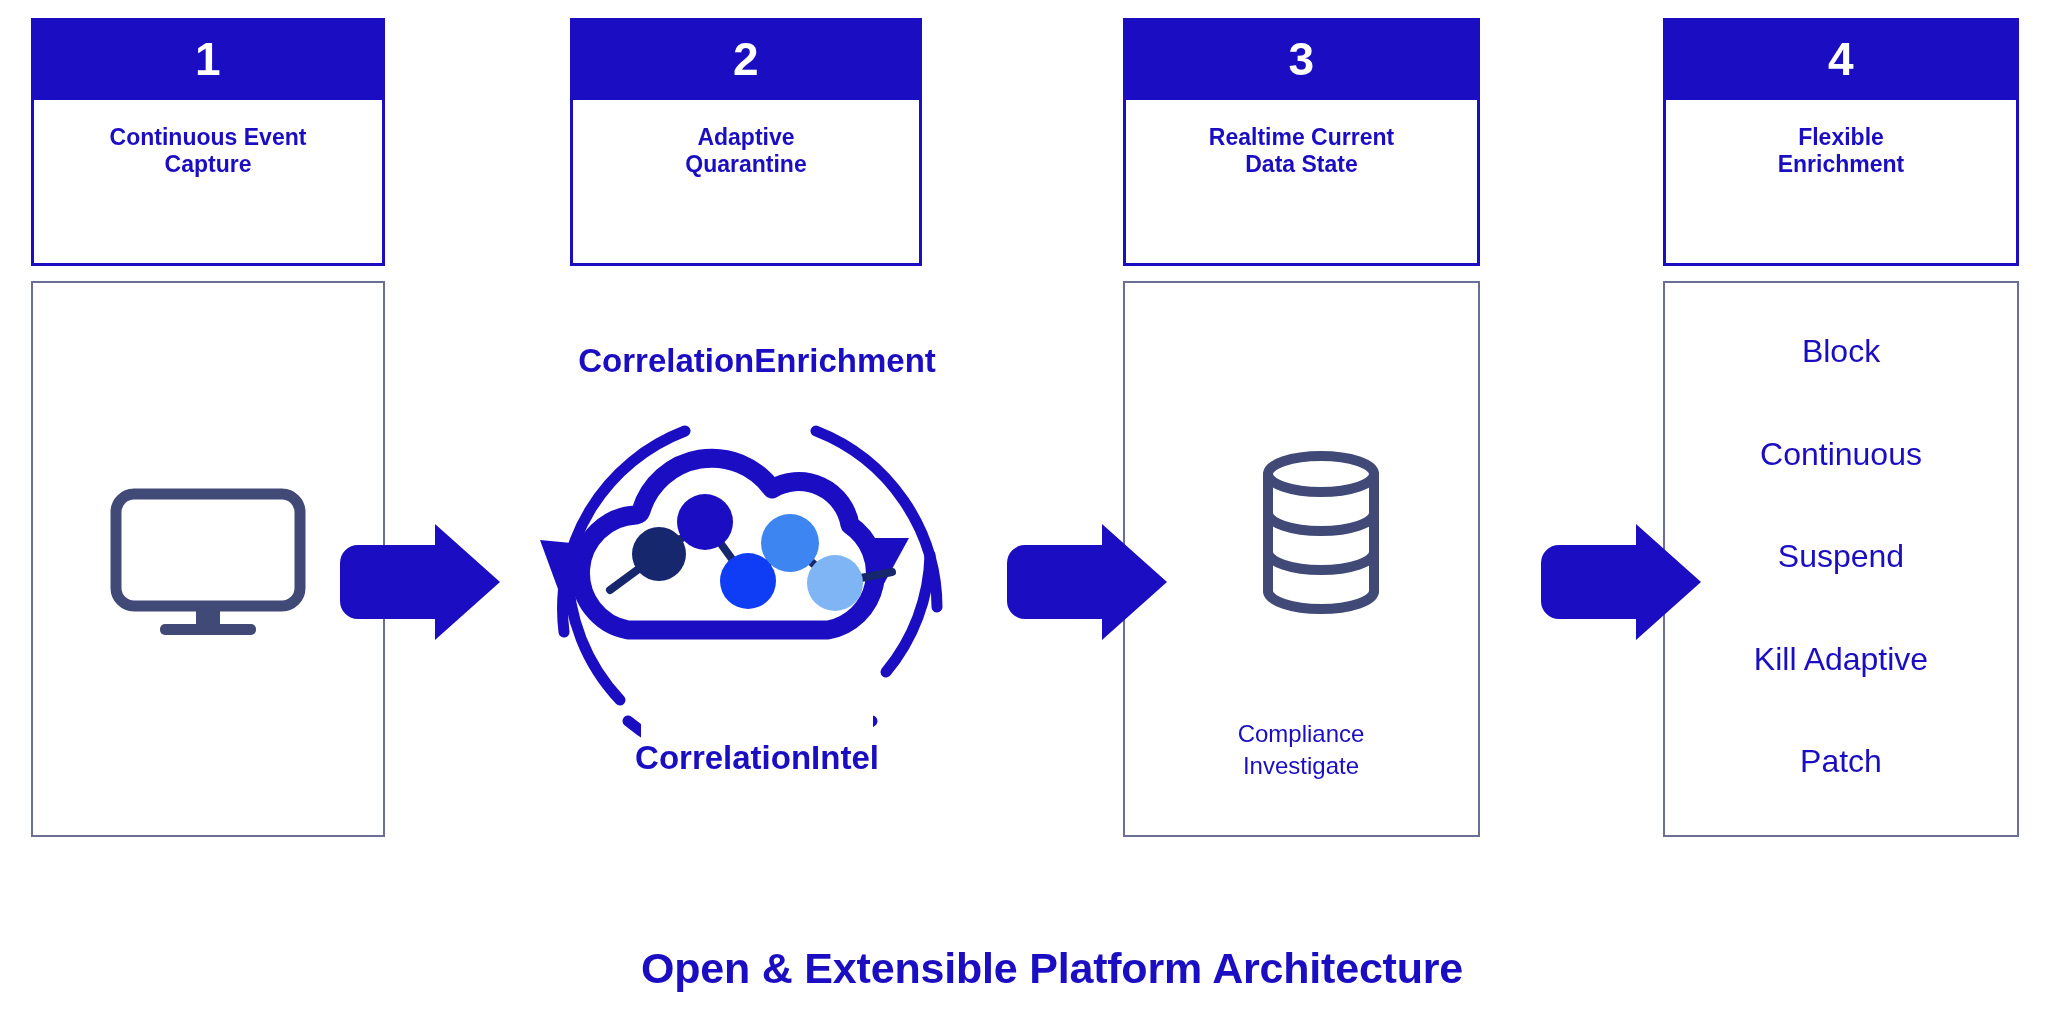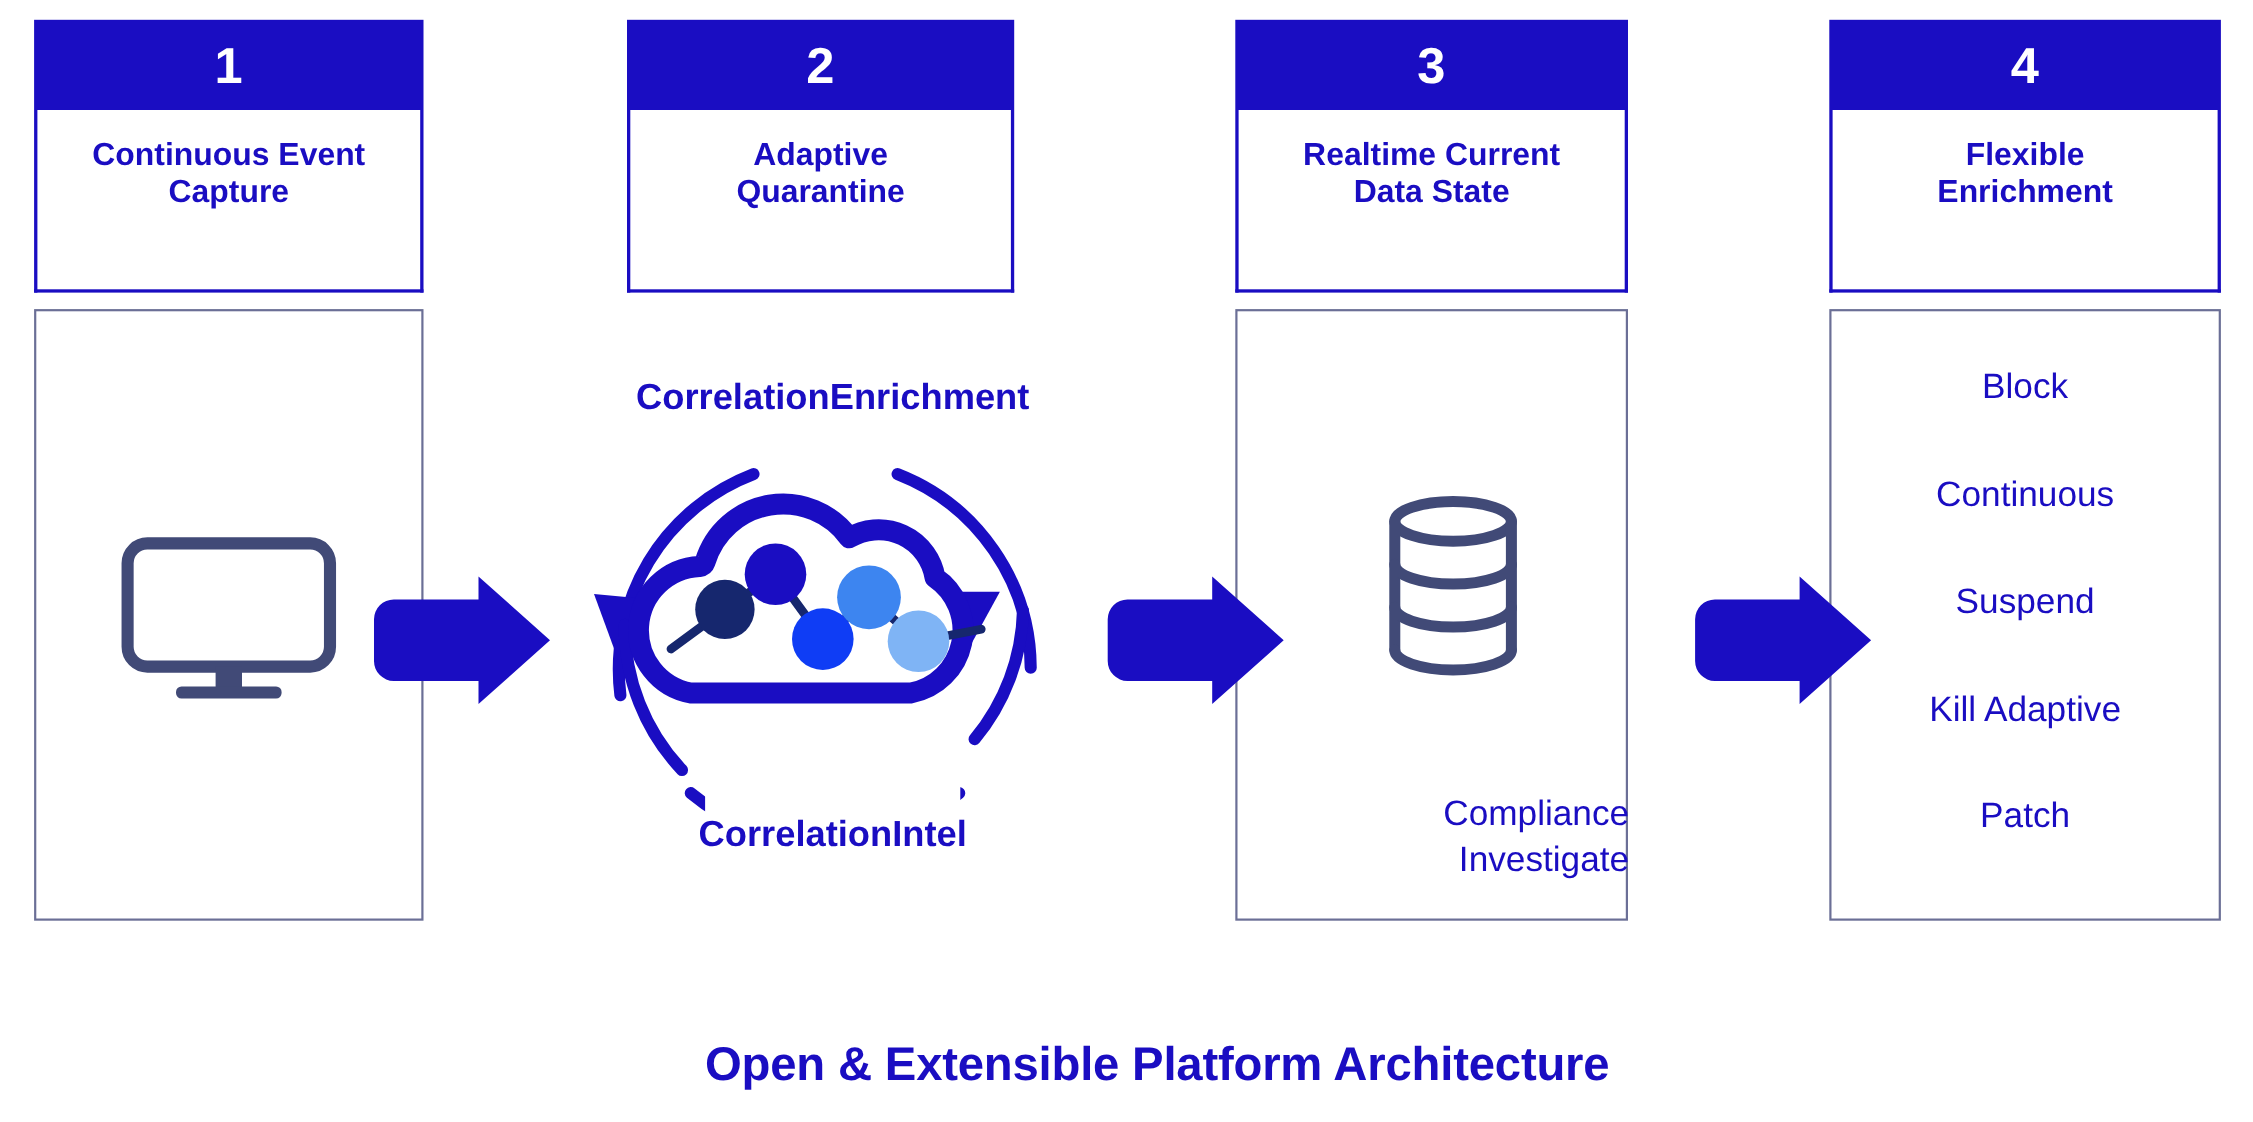--- a/index.html
+++ b/index.html
@@ -21,21 +21,21 @@
     font-size:46px;
     display:flex;align-items:center;justify-content:center;
     height:82px;
     letter-spacing:0.5px;
   }
   .hdr-body{
     border:3px solid #1a0dc2;
     border-top:none;
     color:#1a0dc2;
     font-weight:bold;
-    font-size:29px;
+    font-size:23px;
     line-height:1.18;
     text-align:center;
     display:flex;align-items:flex-start;justify-content:center;
     padding-top:24px;
     height:166px;
     box-sizing:border-box;
   }
   .hdr-body span{display:block;}
 
   
@@ -44,37 +44,37 @@
     border:2px solid #6b6f96;
     box-sizing:border-box;
   }
 
   
   .actions{
     position:absolute;
     display:flex;flex-direction:column;
     align-items:center;justify-content:space-between;
     box-sizing:border-box;
-    padding:52px 0 78px 0;
+    padding:52px 0 58px 0;
   }
   .action-item{
     color:#1a0dc2;
     font-size:32px;
     line-height:1;
     text-align:center;
     white-space:nowrap;
   }
 
   
   .cap3{
     position:absolute;
     color:#1a0dc2;
-    font-size:32px;
+    font-size:24px;
     line-height:1.32;
-    text-align:right;
+    text-align:center;
     width:360px;
   }
 
   
   .chip{
     position:absolute;
     background:#ffffff;
     color:#1a0dc2;
     font-size:33px;
     font-weight:bold;

